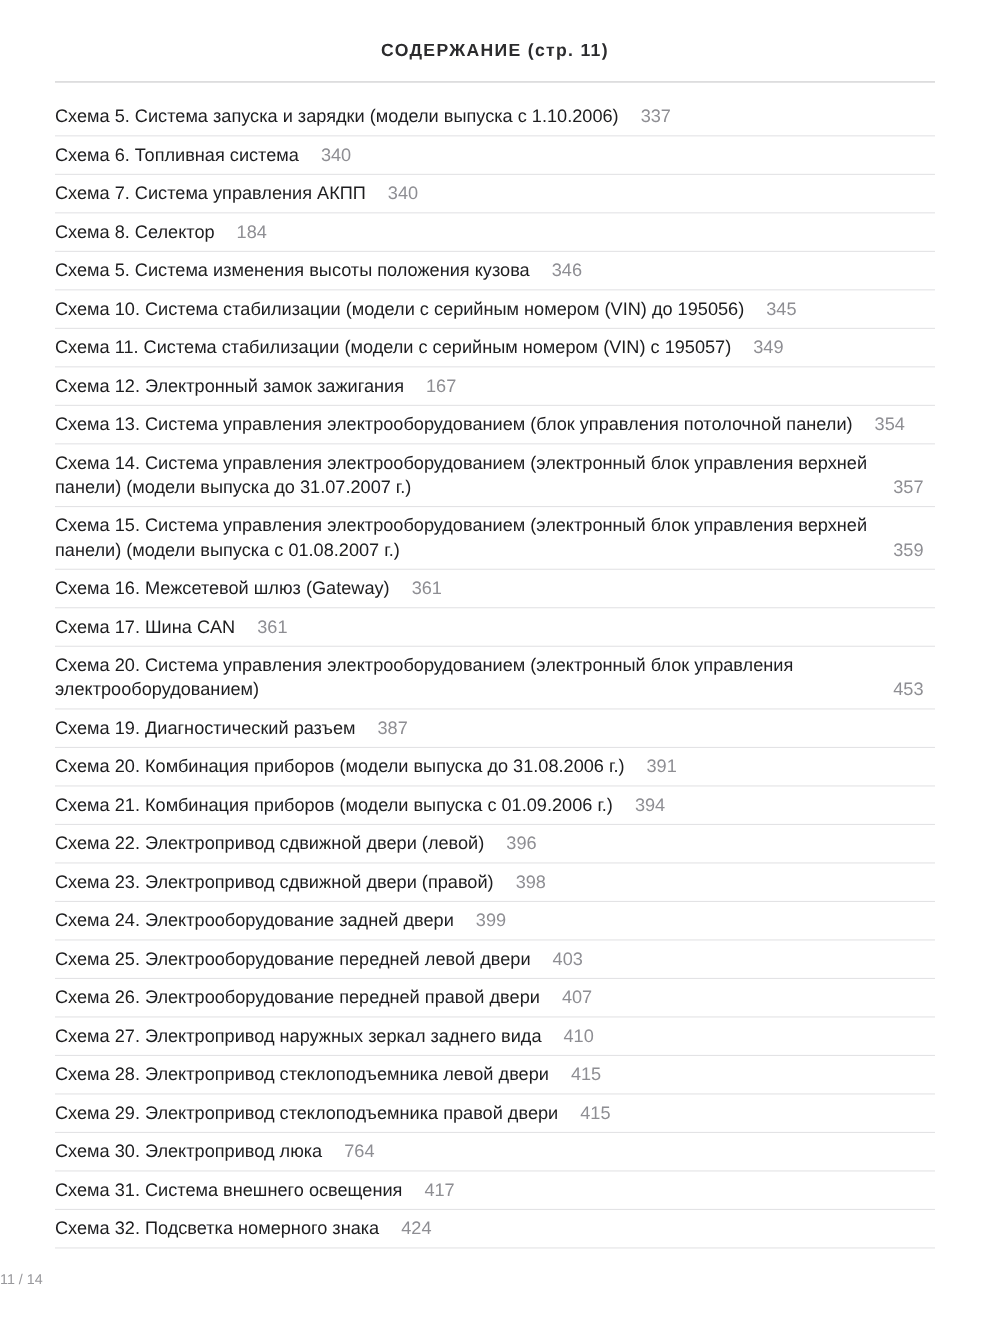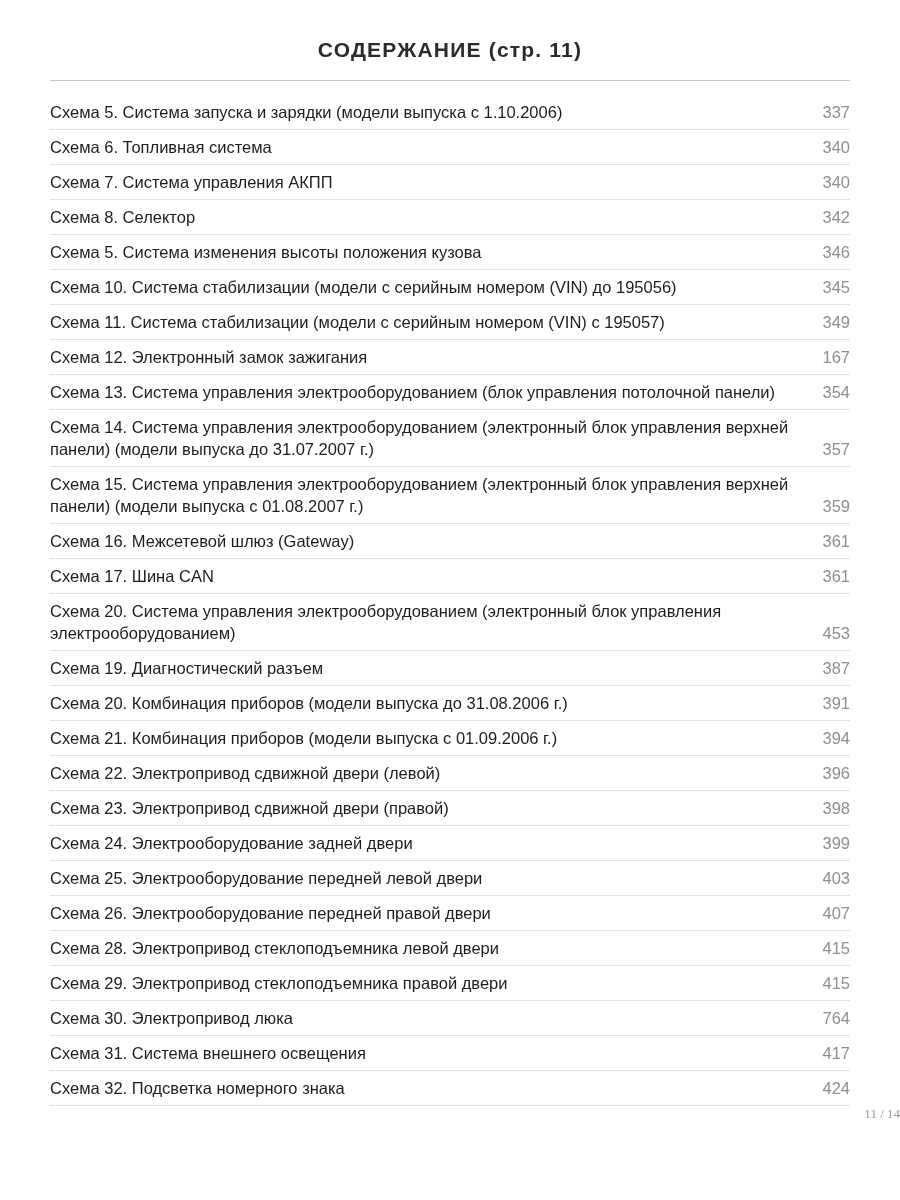--- a/index.html
+++ b/index.html
@@ -17,61 +17,60 @@
   .page {
     width: 900px;
     height: 1200px;
     box-sizing: border-box;
     display: flex;
     flex-direction: column;
   }
   .toc-title {
     margin-top: 38px;
     text-align: center;
-    font-size: 21px;
+    font-size: 16px;
     font-weight: bold;
     letter-spacing: 1.2px;
     color: #2b2b2d;
   }
   .title-rule {
     margin: 18px 50px 0 50px;
     border: none;
     border-top: 1px solid #c7c7c9;
     height: 0;
   }
   .toc-list {
     margin: 0 50px;
     padding-top: 14px;
   }
   .toc-entry {
     display: flex;
-    justify-content: space-between;
     align-items: flex-end;
     gap: 20px;
     padding: 6px 0;
     border-bottom: 1px solid #e3e3e5;
   }
   .toc-entry-label {
     font-size: 16.5px;
     line-height: 22px;
     color: #1d1d1f;
     max-width: 742px;
   }
   .toc-entry-page {
     font-size: 16.5px;
     line-height: 22px;
     color: #8e8e93;
     flex-shrink: 0;
     text-align: right;
   }
   .footer {
-    text-align: right;
+    margin-top: 20px;
+    text-align: left;
     font-size: 13px;
     color: #98989c;
-    font-family: Liberation Serif, serif;
   }
 </style>
 </head>
 <body>
 
 <div class="page">
   <div class="toc-title">СОДЕРЖАНИЕ (стр. 11)</div>
 
   <hr class="title-rule">
 
@@ -83,21 +82,21 @@
       <div class="toc-entry">
         <span class="toc-entry-label">Схема 6. Топливная система</span>
         <span class="toc-entry-page">340</span>
       </div>
       <div class="toc-entry">
         <span class="toc-entry-label">Схема 7. Система управления АКПП</span>
         <span class="toc-entry-page">340</span>
       </div>
       <div class="toc-entry">
         <span class="toc-entry-label">Схема 8. Селектор</span>
-        <span class="toc-entry-page">342</span>
+        <span class="toc-entry-page">184</span>
       </div>
       <div class="toc-entry">
         <span class="toc-entry-label">Схема 5. Система изменения высоты положения кузова</span>
         <span class="toc-entry-page">346</span>
       </div>
       <div class="toc-entry">
         <span class="toc-entry-label">Схема 10. Система стабилизации (модели с серийным номером (VIN) до 195056)</span>
         <span class="toc-entry-page">345</span>
       </div>
       <div class="toc-entry">
@@ -158,20 +157,24 @@
       </div>
       <div class="toc-entry">
         <span class="toc-entry-label">Схема 25. Электрооборудование передней левой двери</span>
         <span class="toc-entry-page">403</span>
       </div>
       <div class="toc-entry">
         <span class="toc-entry-label">Схема 26. Электрооборудование передней правой двери</span>
         <span class="toc-entry-page">407</span>
       </div>
       <div class="toc-entry">
+        <span class="toc-entry-label">Схема 27. Электропривод наружных зеркал заднего вида</span>
+        <span class="toc-entry-page">410</span>
+      </div>
+      <div class="toc-entry">
         <span class="toc-entry-label">Схема 28. Электропривод стеклоподъемника левой двери</span>
         <span class="toc-entry-page">415</span>
       </div>
       <div class="toc-entry">
         <span class="toc-entry-label">Схема 29. Электропривод стеклоподъемника правой двери</span>
         <span class="toc-entry-page">415</span>
       </div>
       <div class="toc-entry">
         <span class="toc-entry-label">Схема 30. Электропривод люка</span>
         <span class="toc-entry-page">764</span>

